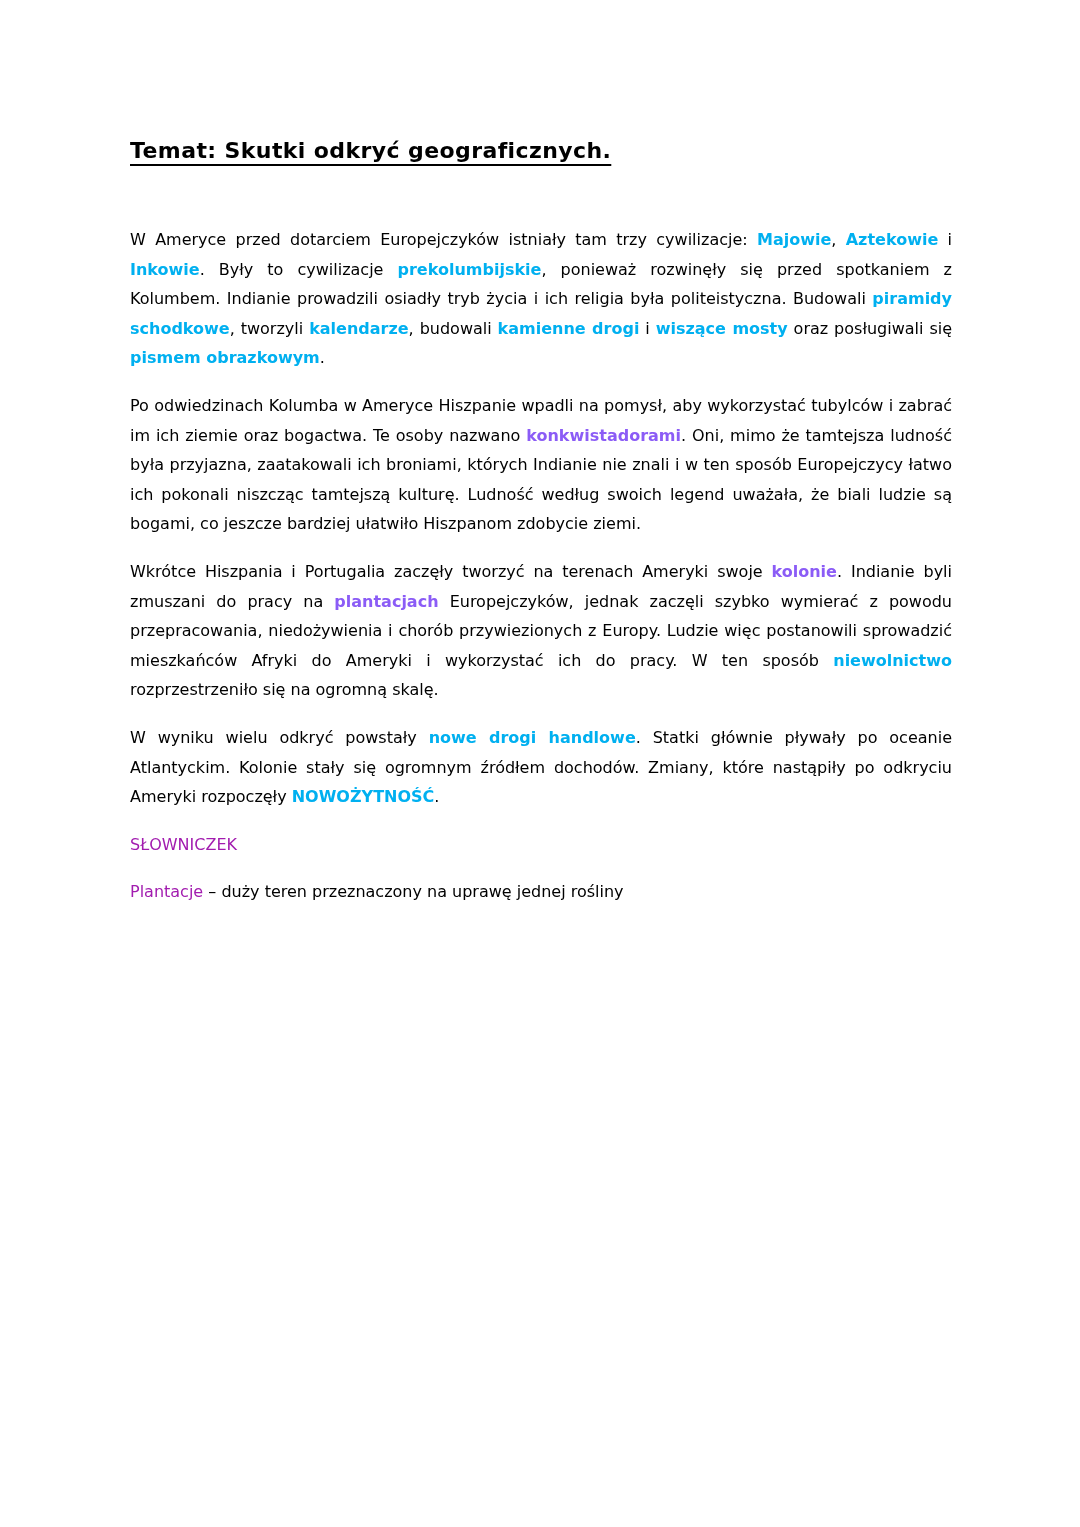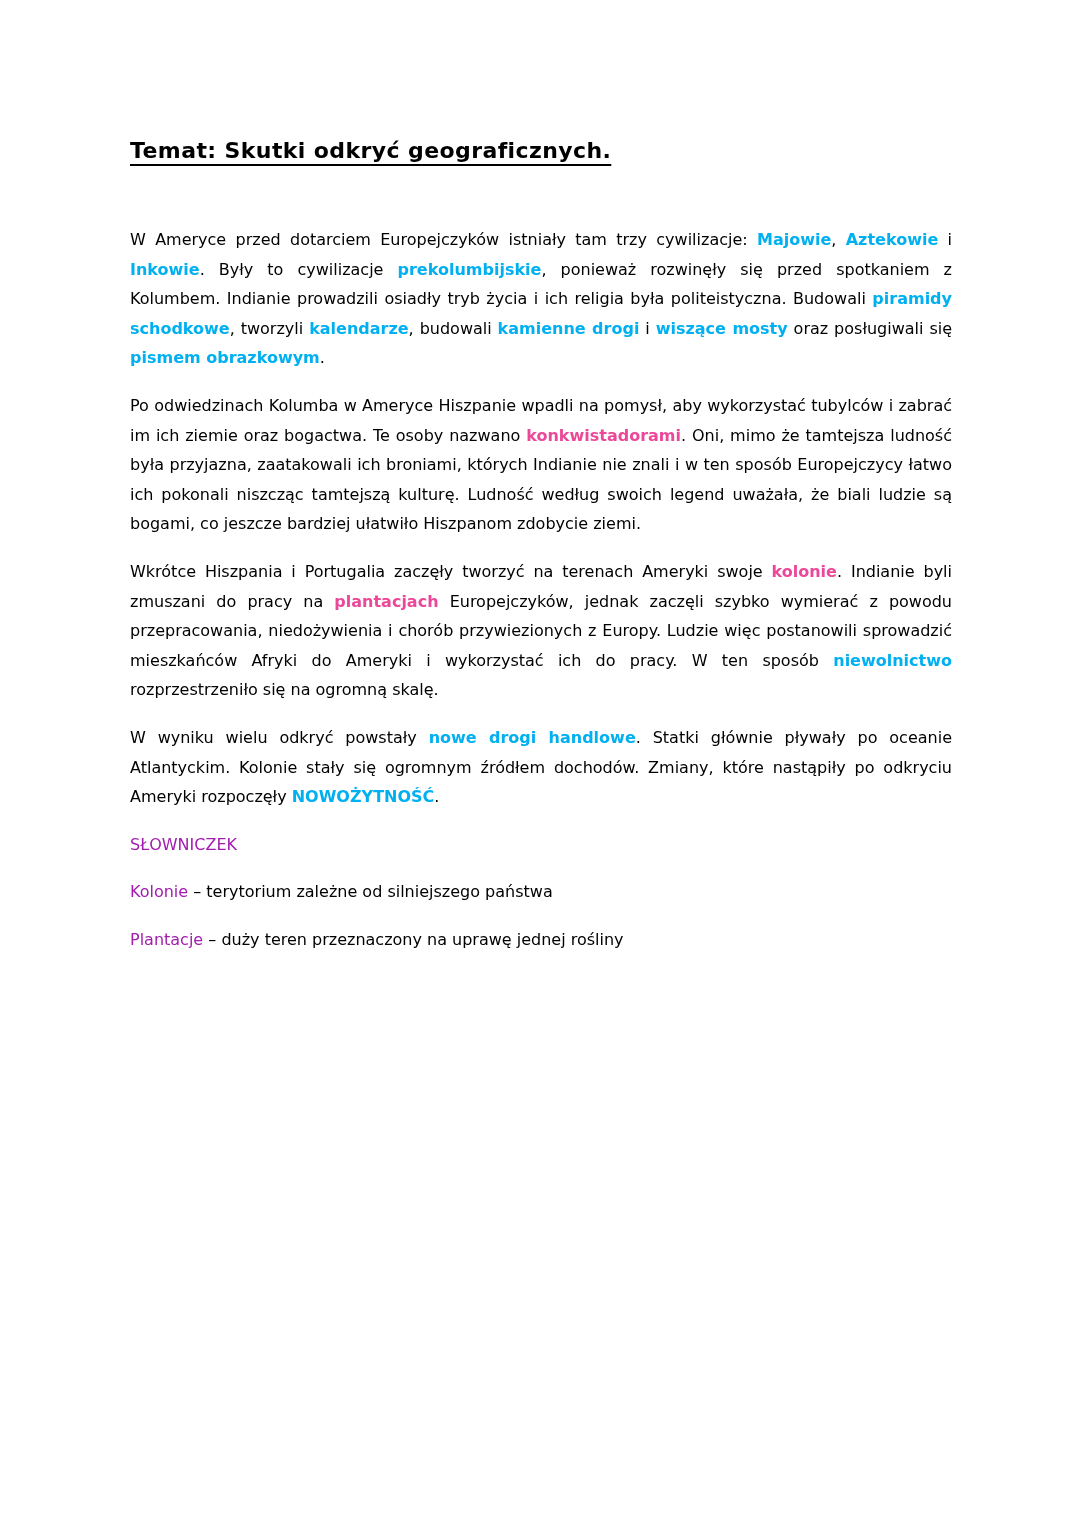--- a/index.html
+++ b/index.html
@@ -34,30 +34,29 @@
   .doc-body p {
     margin: 0 0 18px 0;
     font-size: 16px;
     line-height: 1.85;
     text-align: justify;
     color: #000000;
   }
   .doc-body p:last-child { margin-bottom: 0; }
   .seg-plain { color: #000000; }
   .seg-blue  { color: #00b0f0; font-weight: 700; }
-  .seg-red   { color: #ec4899; font-weight: 700; }
+  .seg-red   { color: #8b5cf6; font-weight: 700; }
   .seg-redplain { color: #a21caf; font-weight: 400; }
 </style>
 </head>
 <body>
 
 <div class="page">
   <h1 class="doc-title">Temat: Skutki odkryć geograficznych.</h1>
   <div class="doc-body">
       <p><span class="seg-plain">W Ameryce przed dotarciem Europejczyków istniały tam trzy cywilizacje: </span><span class="seg-blue">Majowie</span><span class="seg-plain">, </span><span class="seg-blue">Aztekowie</span><span class="seg-plain"> i </span><span class="seg-blue">Inkowie</span><span class="seg-plain">. Były to cywilizacje </span><span class="seg-blue">prekolumbijskie</span><span class="seg-plain">, ponieważ rozwinęły się przed spotkaniem z Kolumbem. Indianie prowadzili osiadły tryb życia i ich religia była politeistyczna. Budowali </span><span class="seg-blue">piramidy schodkowe</span><span class="seg-plain">, tworzyli </span><span class="seg-blue">kalendarze</span><span class="seg-plain">, budowali </span><span class="seg-blue">kamienne drogi</span><span class="seg-plain"> i </span><span class="seg-blue">wiszące mosty</span><span class="seg-plain"> oraz posługiwali się </span><span class="seg-blue">pismem obrazkowym</span><span class="seg-plain">.</span></p>
       <p><span class="seg-plain">Po odwiedzinach Kolumba w Ameryce Hiszpanie wpadli na pomysł, aby wykorzystać tubylców i zabrać im ich ziemie oraz bogactwa. Te osoby nazwano </span><span class="seg-red">konkwistadorami</span><span class="seg-plain">. Oni, mimo że tamtejsza ludność była przyjazna, zaatakowali ich broniami, których Indianie nie znali i w ten sposób Europejczycy łatwo ich pokonali niszcząc tamtejszą kulturę. Ludność według swoich legend uważała, że biali ludzie są bogami, co jeszcze bardziej ułatwiło Hiszpanom zdobycie ziemi.</span></p>
       <p><span class="seg-plain">Wkrótce Hiszpania i Portugalia zaczęły tworzyć na terenach Ameryki swoje </span><span class="seg-red">kolonie</span><span class="seg-plain">. Indianie byli zmuszani do pracy na </span><span class="seg-red">plantacjach</span><span class="seg-plain"> Europejczyków, jednak zaczęli szybko wymierać z powodu przepracowania, niedożywienia i chorób przywiezionych z Europy. Ludzie więc postanowili sprowadzić mieszkańców Afryki do Ameryki i wykorzystać ich do pracy. W ten sposób </span><span class="seg-blue">niewolnictwo</span><span class="seg-plain"> rozprzestrzeniło się na ogromną skalę.</span></p>
       <p><span class="seg-plain">W wyniku wielu odkryć powstały </span><span class="seg-blue">nowe drogi handlowe</span><span class="seg-plain">. Statki głównie pływały po oceanie Atlantyckim. Kolonie stały się ogromnym źródłem dochodów. Zmiany, które nastąpiły po odkryciu Ameryki rozpoczęły </span><span class="seg-blue">NOWOŻYTNOŚĆ</span><span class="seg-plain">.</span></p>
       <p><span class="seg-redplain">SŁOWNICZEK</span></p>
-      <p><span class="seg-redplain">Kolonie</span><span class="seg-plain"> – terytorium zależne od silniejszego państwa</span></p>
       <p><span class="seg-redplain">Plantacje</span><span class="seg-plain"> – duży teren przeznaczony na uprawę jednej rośliny</span></p>
     </div>
 </div>
 
 </body></html>

